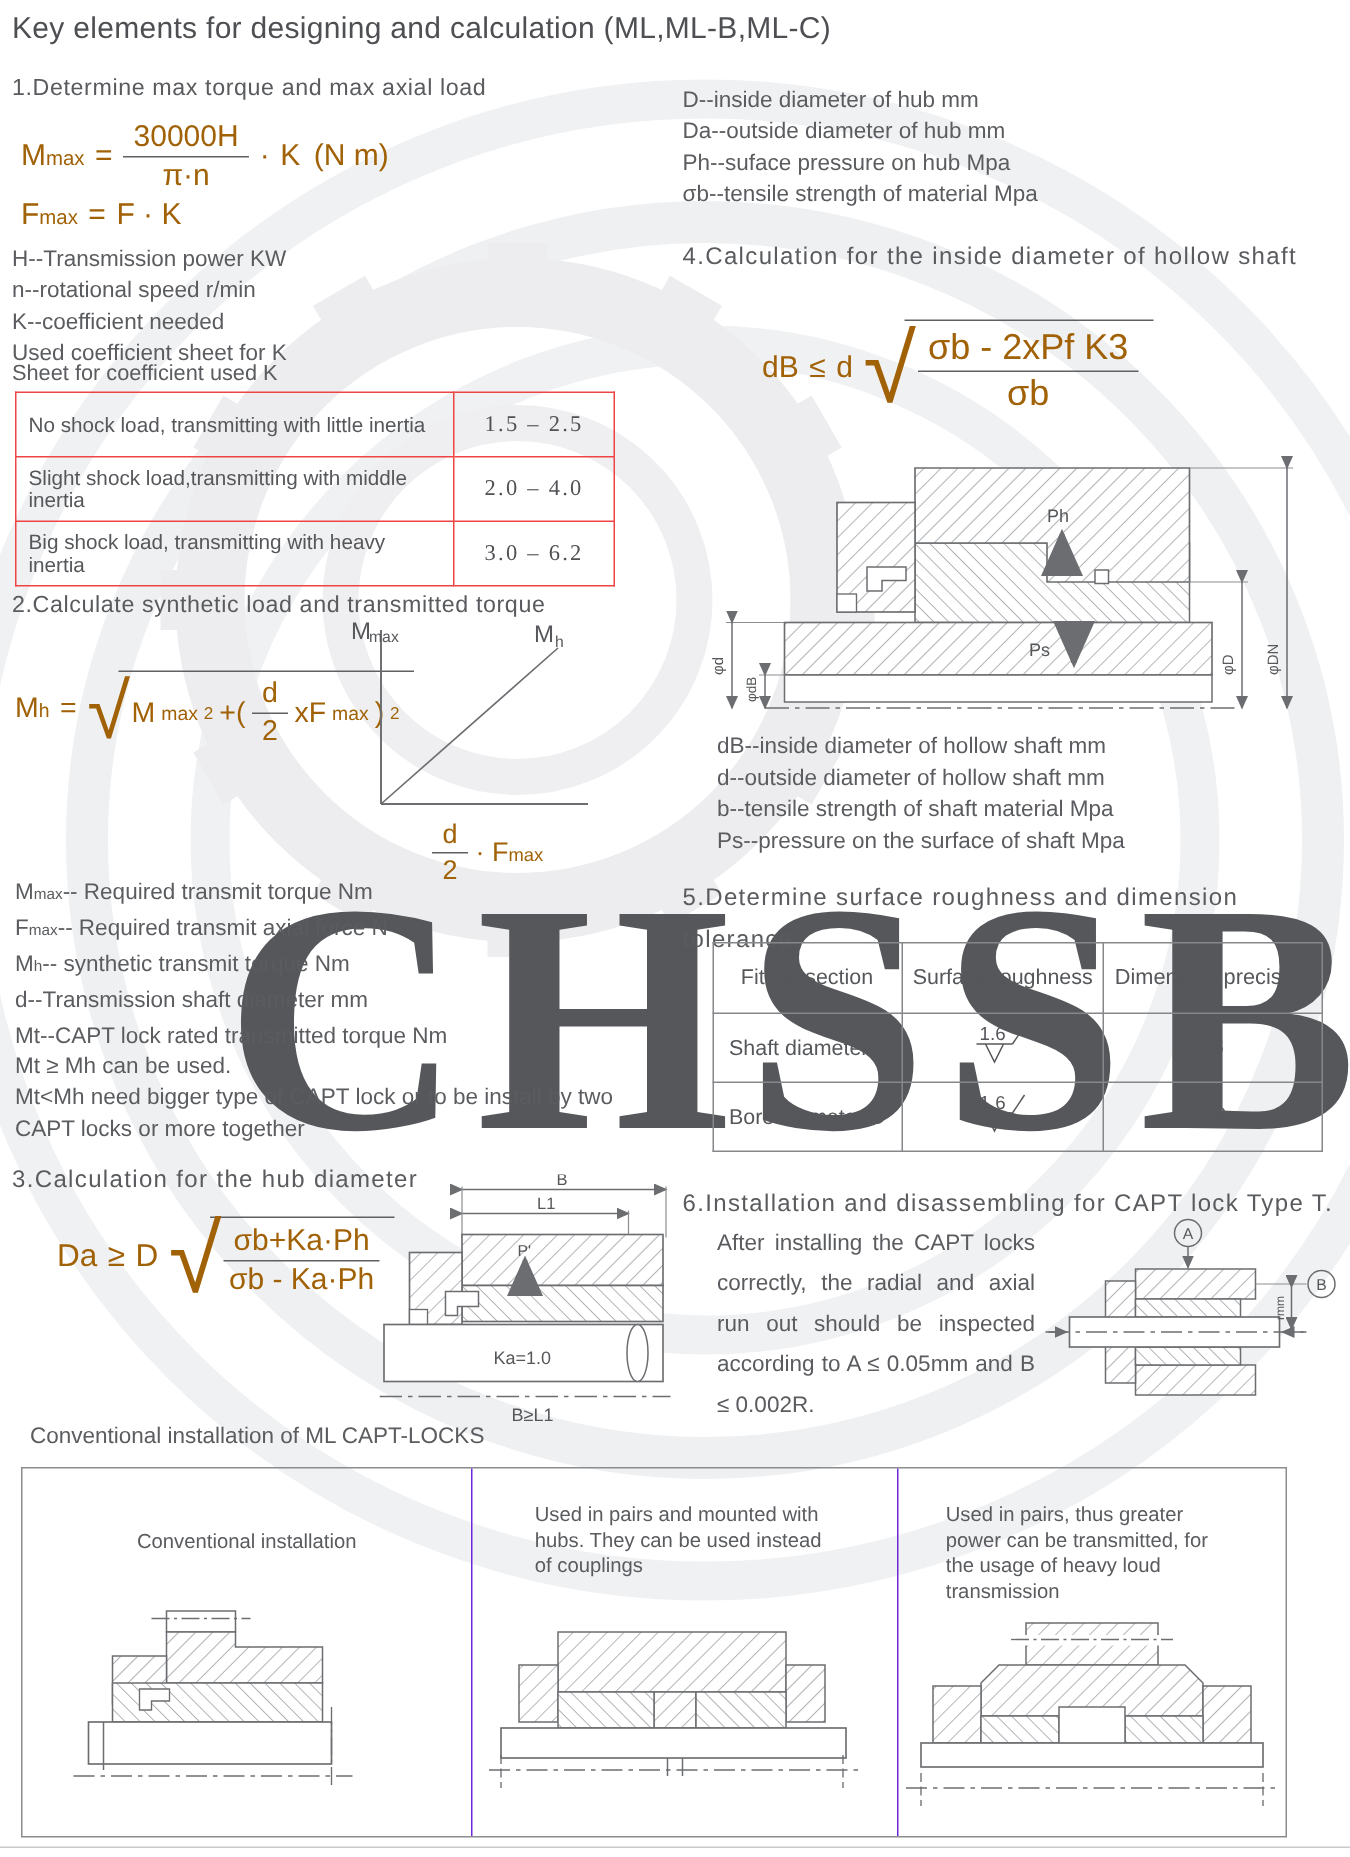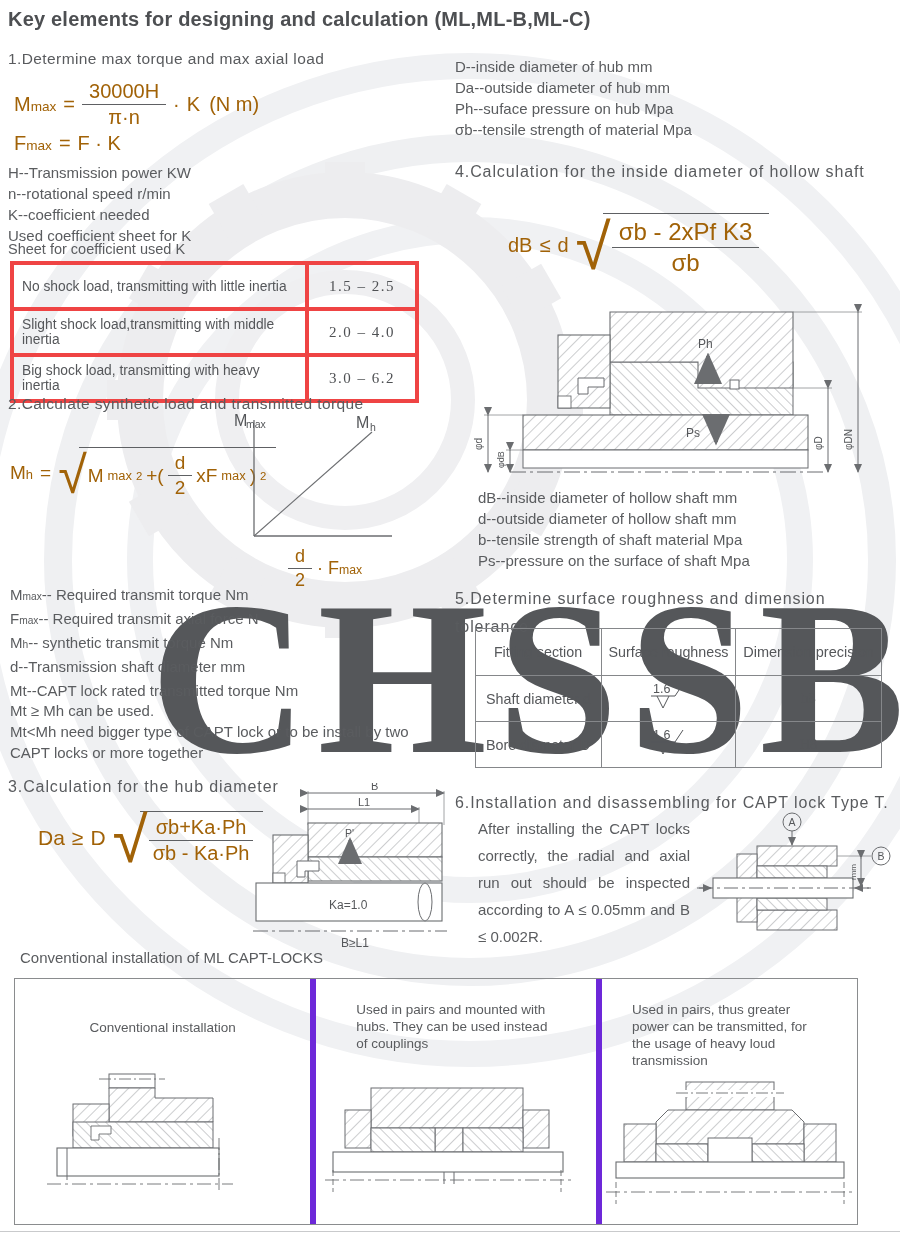--- a/index.html
+++ b/index.html
@@ -4,56 +4,56 @@
 <style>
   html,body{margin:0;padding:0;background:#ffffff;}
   .page{position:relative;width:900px;height:1238px;overflow:hidden;background:#ffffff;
         font-family:"Liberation Sans",sans-serif;color:#55575a;}
   .abs{position:absolute;}
   
   .wm{position:absolute;left:0;top:0;z-index:0;}
   .wm-text{font-family:"Liberation Serif",serif;font-weight:bold;letter-spacing:10px;}
   .content{position:absolute;left:0;top:0;width:900px;height:1238px;z-index:1;}
   
-  .doc-title{font-size:20px;font-weight:bold;color:#4d4f52;letter-spacing:.2px;}
+  .doc-title{font-size:20px;font-weight:normal;color:#4d4f52;letter-spacing:.2px;}
   .sec-title{font-size:15.5px;color:#595b5e;letter-spacing:.4px;}
   .sec-title.wide{font-size:16px;letter-spacing:.9px;margin-top:16px;}
   .defline{font-size:15px;line-height:21px;color:#5a5c5f;}
   .small-label{font-size:14.5px;color:#5a5c5f;}
   
   .formula{display:flex;align-items:center;gap:7px;font-size:20px;color:#a16207;white-space:nowrap;}
   .tsub{font-size:68%;}
   .tsup{font-size:60%;vertical-align:55%;}
   .frac{display:inline-flex;flex-direction:column;align-items:center;line-height:1.15;}
   .frac .num{padding:0 7px 1px;border-bottom:1.6px solid #5e6063;}
   .frac .den{padding-top:1px;}
   .rt{display:inline-flex;align-items:center;}
   .rt-sign{font-family:"DejaVu Sans",sans-serif;font-weight:100;line-height:1;margin-right:-8px;transform:translateY(2px);}
   .rt-body{border-top:1.6px solid #5e6063;padding:4px 10px 0 9px;display:inline-flex;align-items:center;gap:4px;}
   
   .ktable{border-collapse:collapse;}
-  .ktable td{border:4px solid #ef4444;height:40px;margin-left:12px;}
+  .ktable td{border:1px solid #ef4444;height:40px;margin-left:12px;}
   .ktable .lbl{width:279px;font-size:13.8px;padding:0 4px 0 8px;color:#55575a;}
   .ktable .val{width:104px;text-align:center;font-family:"Liberation Serif",serif;
                font-size:15px;letter-spacing:1.5px;color:#4f5154;}
   
   .stable{border-collapse:collapse;}
   .stable td{border:1px solid #85878a;text-align:center;font-size:14.3px;color:#55575a;}
   .stable .hrow td{height:44px;}
   .stable .drow td{height:43px;}
   .stable .c1{width:114px;text-align:left;padding-left:10px;}
   .stable .c2{width:131px;}
   .stable .c3{width:143px;font-family:"Liberation Serif",serif;font-size:14.5px;}
   .rough{display:inline-block;}
   
   .para{font-size:15px;line-height:27px;text-align:justify;color:#5a5c5f;}
   
   .bbox{display:flex;border:1px solid #8a8c8e;}
   .bcell{position:relative;height:245px;}
-  .bcell + .bcell{border-left:6px solid #6d28d9;}
+  .bcell + .bcell{border-left:1px solid #6d28d9;}
   .bcap{font-size:13.5px;line-height:17px;color:#595b5e;}
   .bsvg{position:absolute;left:50%;transform:translateX(-50%);bottom:4px;}
   svg text{fill:#55575a;font-family:"Liberation Sans",sans-serif;}
 </style>
 </head>
 <body>
 
 <div class="page">
 
   <svg width="0" height="0" style="position:absolute">

